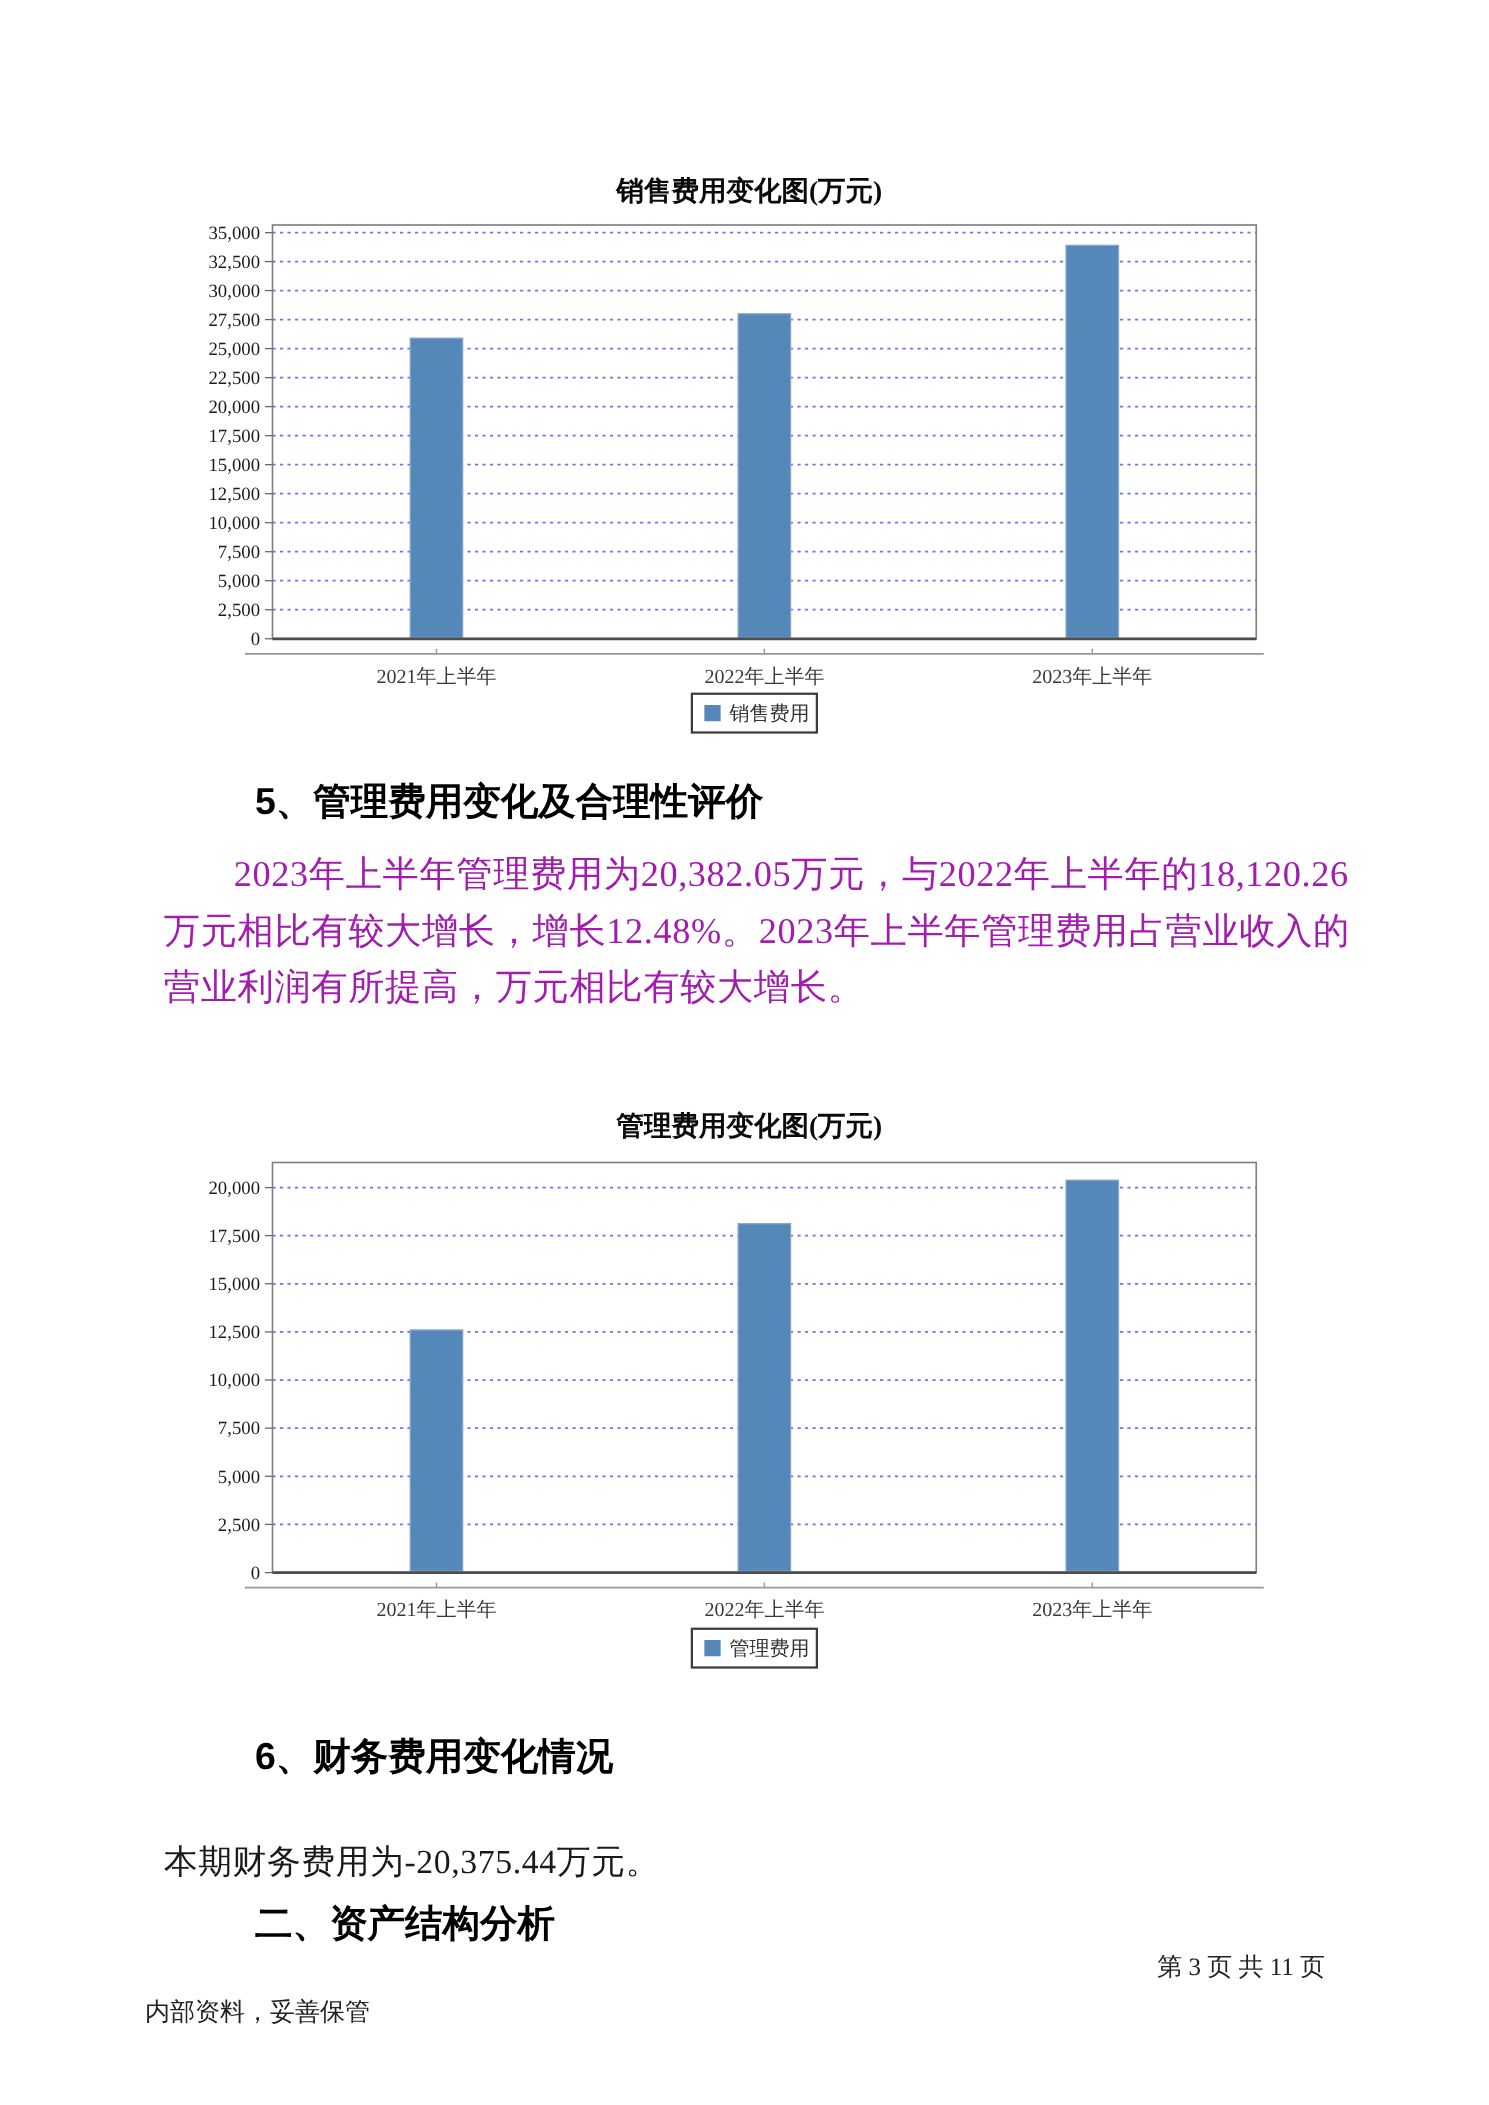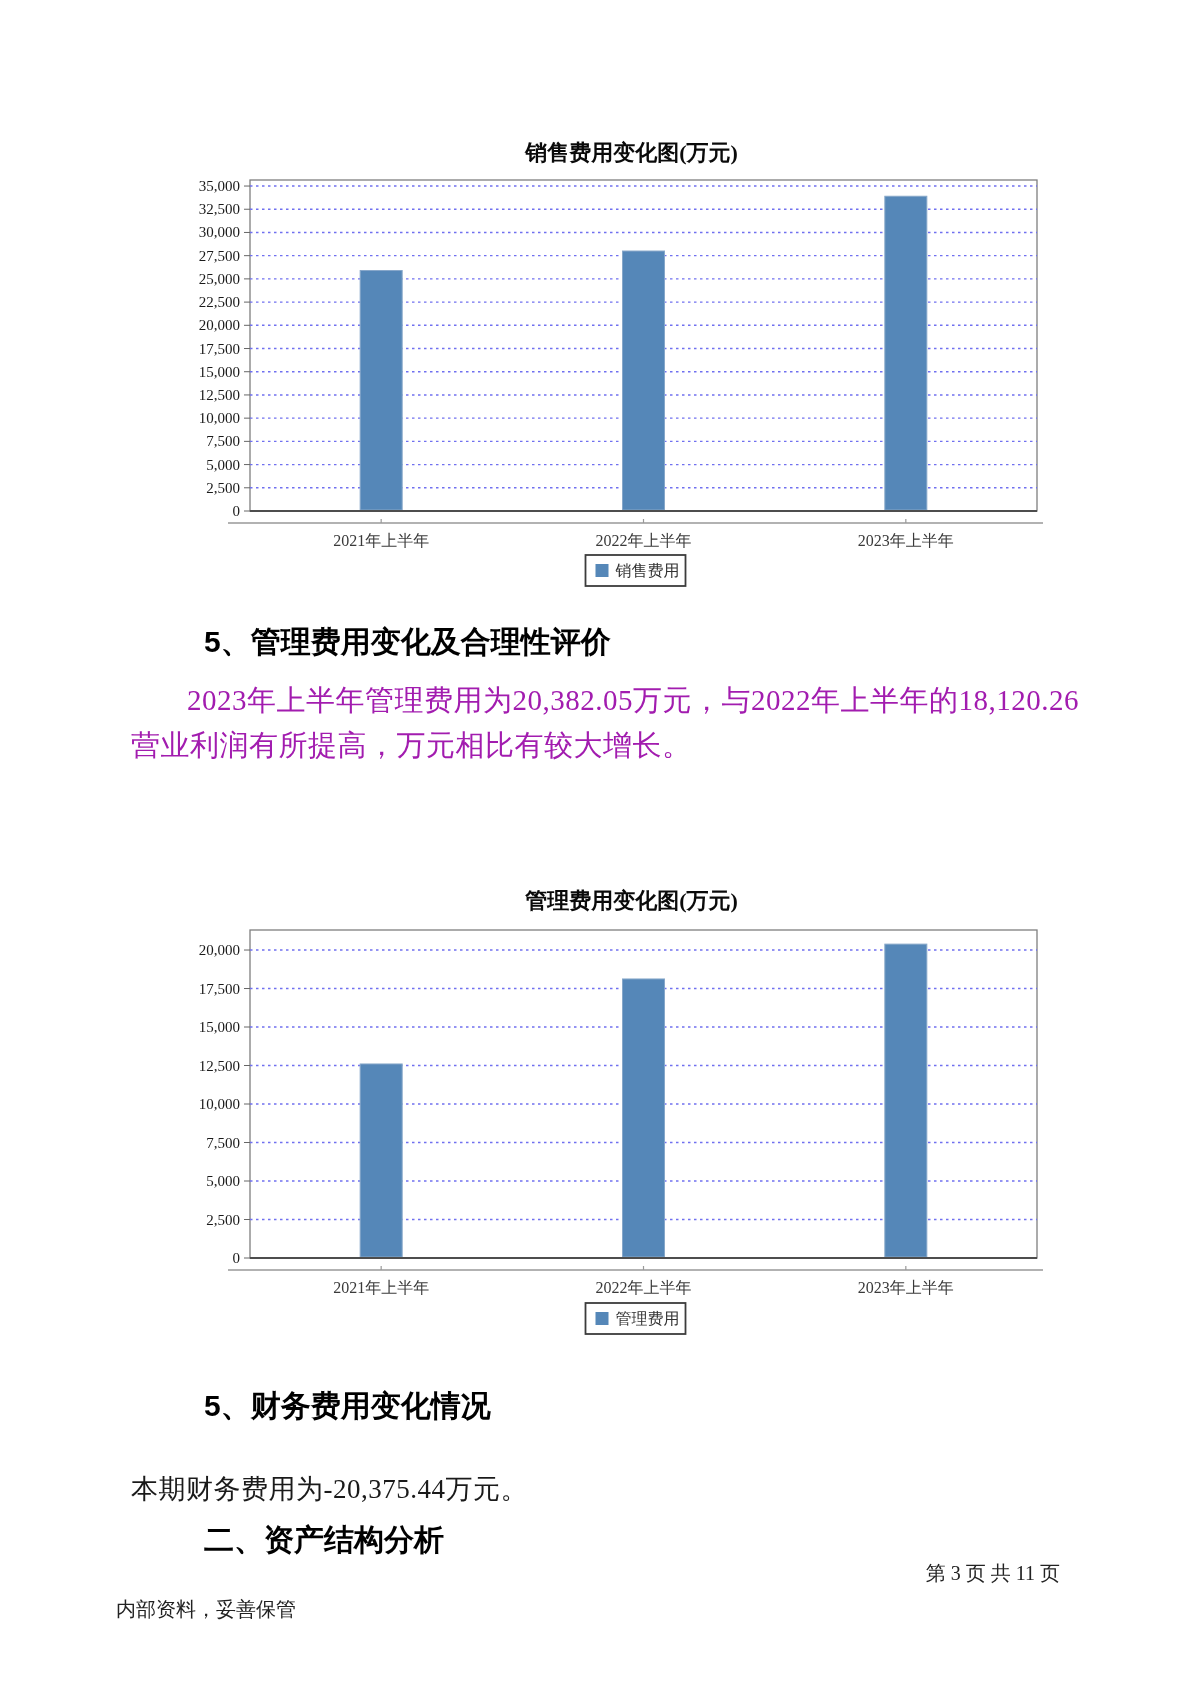--- a/index.html
+++ b/index.html
@@ -5,21 +5,21 @@
   html, body { margin:0; padding:0; background:#ffffff; }
   .page {
     position:relative;
     width:1191px; height:1684px;
     margin:0 auto;
     background:#ffffff;
     font-family:"Liberation Serif","DejaVu Serif",serif;
     color:#111;
     overflow:hidden;
   }
-  .chart-slot { position:absolute; left:0; width:978px;padding-left:32px; }
+  .chart-slot { position:absolute; left:0; width:978px; }
   .chart-slot svg { display:block; }
   .hsec {
     position:absolute; left:200px; margin:4px;
     font-family:"Liberation Sans","DejaVu Sans",sans-serif;
     font-weight:bold; font-size:30px; line-height:40px;
     color:#000; white-space:nowrap;
   }
   .para {
     position:absolute; left:131px; width:932px;
   }
@@ -111,20 +111,21 @@
           <rect x="563.5" y="564" width="13" height="13" fill="#5587B8"></rect>
           <text x="583.5" y="576" font-size="16px" fill="#333" font-family="&quot;Liberation Serif&quot;,&quot;DejaVu Serif&quot;,serif">销售费用</text>
         </g>
       </svg>
     </div>
 
   <h3 class="hsec" style="top:618px;">5、管理费用变化及合理性评价</h3>
 
   <div class="para" style="top:678px;">
     <div class="pline indent">2023年上半年管理费用为20,382.05万元，与2022年上半年的18,120.26</div>
+    <div class="pline">万元相比有较大增长，增长12.48%。2023年上半年管理费用占营业收入的</div>
     <div class="pline">营业利润有所提高，万元相比有较大增长。</div>
   </div>
 
   <div id="chart-1" class="chart-slot" style="top:860px; height:490px;">
       <svg width="1191" height="490" viewBox="0 0 1191 490">
         <g transform="translate(0,-860)">
           <text x="599.5" y="908" text-anchor="middle" font-size="22px" font-weight="bold" fill="#0a0a0a" font-family="&quot;Liberation Serif&quot;,&quot;DejaVu Serif&quot;,serif">管理费用变化图(万元)</text>
           <rect x="218" y="930" width="787" height="328" fill="#ffffff" stroke="#7F7F7F" stroke-width="1.3"></rect>
           <line x1="218" y1="1219.5023474178404" x2="1005" y2="1219.5023474178404" stroke="#7070F0" stroke-width="1.4" stroke-dasharray="2.5,3.5"></line>
           <line x1="212" y1="1219.5023474178404" x2="218" y2="1219.5023474178404" stroke="#666" stroke-width="1"></line>
@@ -163,21 +164,21 @@
           <text x="611.5" y="1293" text-anchor="middle" font-size="16px" fill="#3a3a3a" font-family="&quot;Liberation Serif&quot;,&quot;DejaVu Serif&quot;,serif">2022年上半年</text>
           <line x1="873.8333333333333" y1="1266" x2="873.8333333333333" y2="1270" stroke="#999" stroke-width="1.2"></line>
           <text x="873.8333333333333" y="1293" text-anchor="middle" font-size="16px" fill="#3a3a3a" font-family="&quot;Liberation Serif&quot;,&quot;DejaVu Serif&quot;,serif">2023年上半年</text>
           <rect x="553.5" y="1303" width="100" height="31" fill="#ffffff" stroke="#3c3c3c" stroke-width="1.8"></rect>
           <rect x="563.5" y="1312" width="13" height="13" fill="#5587B8"></rect>
           <text x="583.5" y="1324" font-size="16px" fill="#333" font-family="&quot;Liberation Serif&quot;,&quot;DejaVu Serif&quot;,serif">管理费用</text>
         </g>
       </svg>
     </div>
 
-  <h3 class="hsec" style="top:1382px;">5、财务费用变化情况</h3>
+  <h3 class="hsec" style="top:1382px;">6、财务费用变化情况</h3>
 
   <div class="body-line" style="top:1438px;">本期财务费用为-20,375.44万元。</div>
 
   <h3 class="hsec" style="top:1516px;">二、资产结构分析</h3>
 
   <div class="footer-left">内部资料，妥善保管</div>
 
   <div class="footer-right">第 3 页  共 11 页</div>
 
 </div>

